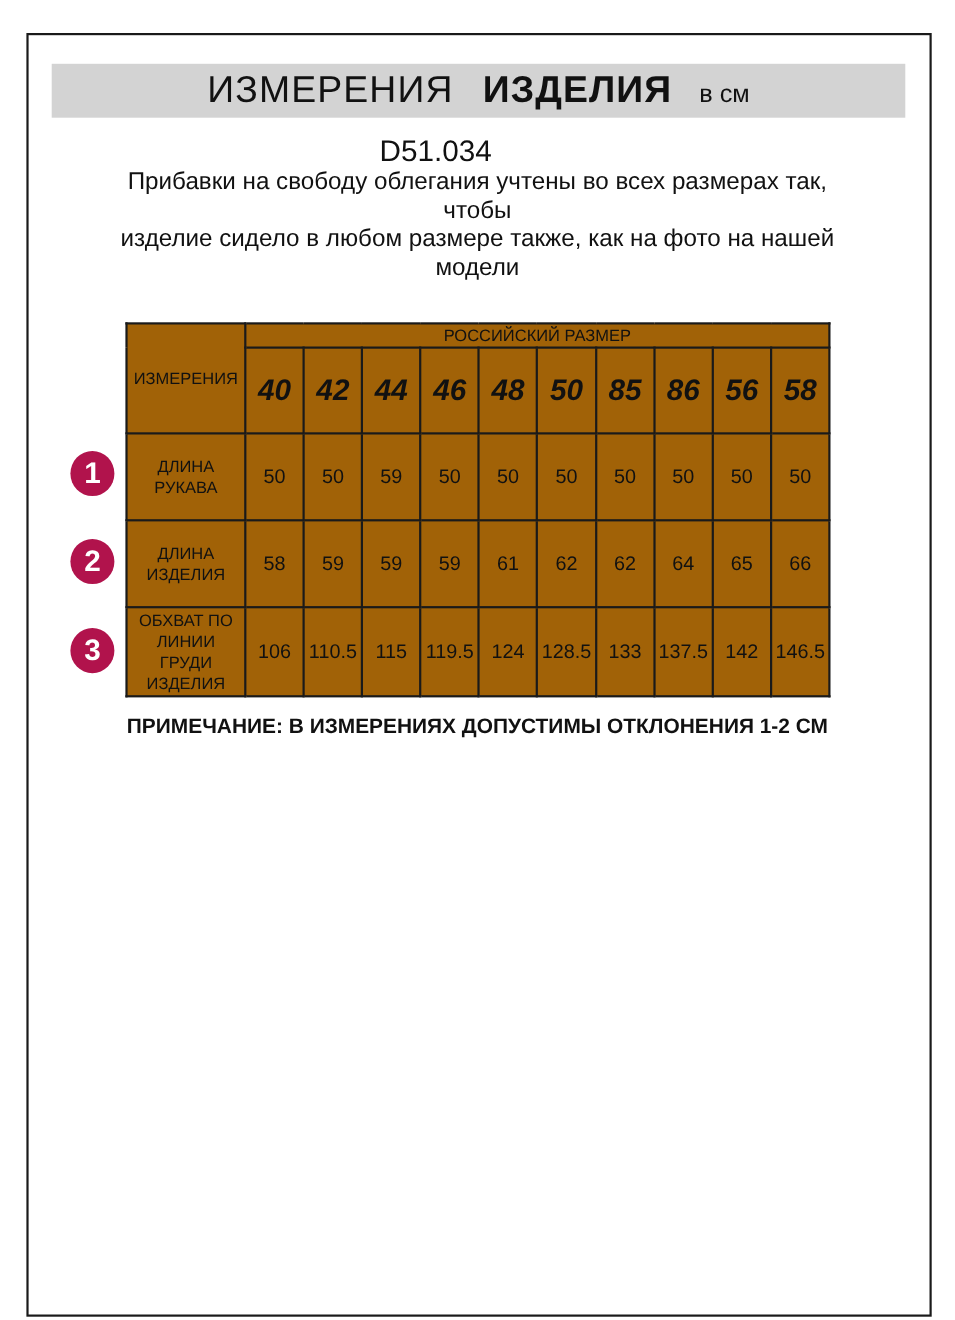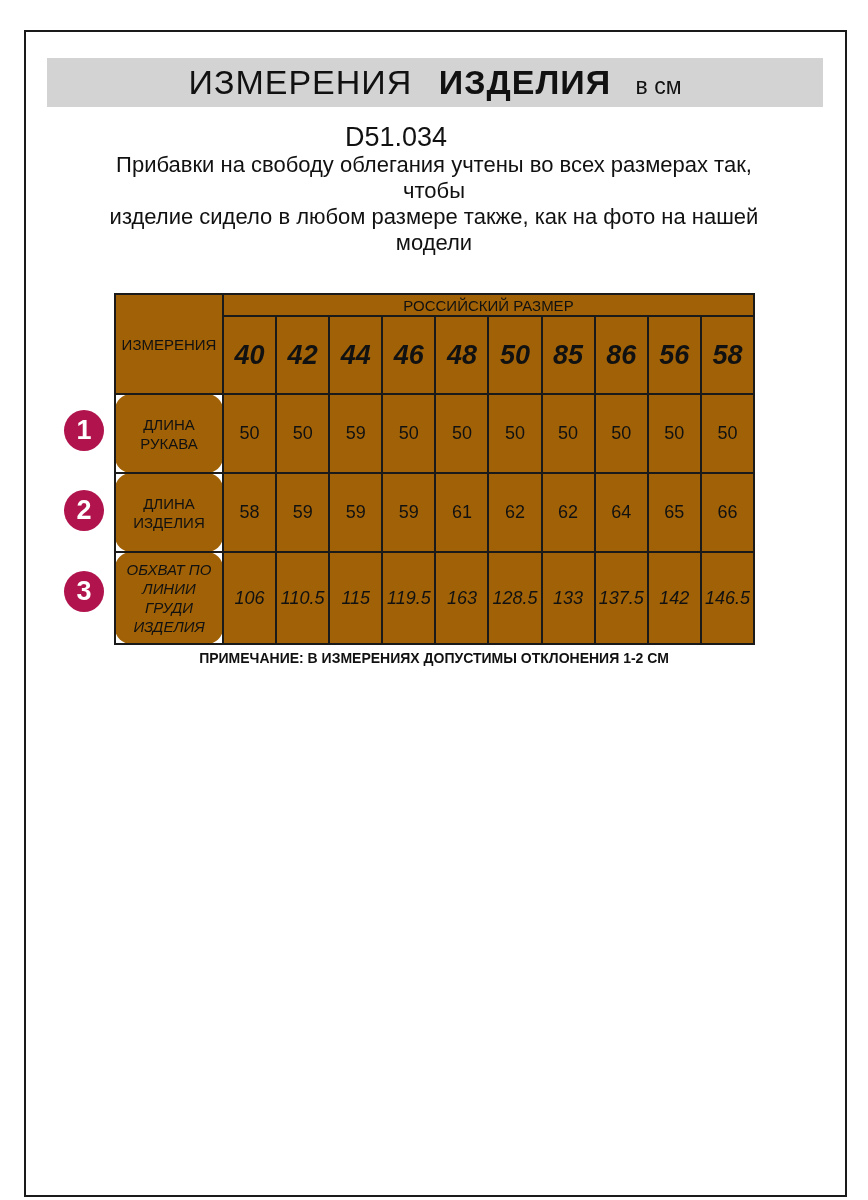--- a/index.html
+++ b/index.html
@@ -55,42 +55,42 @@
   table.meas td {
     border: 2px solid #1a1a1a;
     text-align: center;
     vertical-align: middle;
     background: #a16207;
   }
   col.c-label { width: 108px; }
   .corner-cell { font-size: 15px; }
   .span-cell { height: 22px; font-size: 15px; font-weight: 400; }
   .size-cell { height: 78px; font-size: 27px; font-weight: 700; font-style: italic; }
-  .label-cell { font-size: 15px; line-height: 19px; white-space: pre-line; border-radius: 16px; }
+  .label-cell { font-size: 15px; line-height: 19px; white-space: pre-line; }
   .val-cell { height: 79px; font-size: 18px; }
-  tr.r-chest td { height: 92px; font-style: italic; }
+  tr.r-chest td { height: 81px; }
   .badge {
     position: absolute;
     left: 64px;
     width: 40px; height: 41px;
     border-radius: 50%;
     color: #ffffff;
     font-size: 27px;
     font-weight: 700;
     text-align: center;
     line-height: 41px;
   }
   .badge-1 { top: 410px; }
   .badge-2 { top: 490px; }
   .badge-3 { top: 571px; }
   .note {
     position: absolute;
     left: 0; top: 650px; width: 868px;
     text-align: center;
-    font-size: 14px;
+    font-size: 19px;
     font-weight: 700;
   }
 </style>
 </head>
 <body>
 
 <div class="frame"></div>
 
 <div class="header-bar" style="background: rgb(211, 211, 211);">
   <span class="title-w1">ИЗМЕРЕНИЯ</span>
@@ -165,21 +165,21 @@
   </tr>
   <tr class="r-chest">
     <td class="label-cell">ОБХВАТ ПО
 ЛИНИИ
 ГРУДИ
 ИЗДЕЛИЯ</td>
     <td class="val-cell">106</td>
     <td class="val-cell">110.5</td>
     <td class="val-cell">115</td>
     <td class="val-cell">119.5</td>
-    <td class="val-cell">163</td>
+    <td class="val-cell">124</td>
     <td class="val-cell">128.5</td>
     <td class="val-cell">133</td>
     <td class="val-cell">137.5</td>
     <td class="val-cell">142</td>
     <td class="val-cell">146.5</td>
   </tr>
 </tbody>
   </table>
 
 <div class="badge badge-1" style="background: rgb(177, 19, 76);">1</div>

